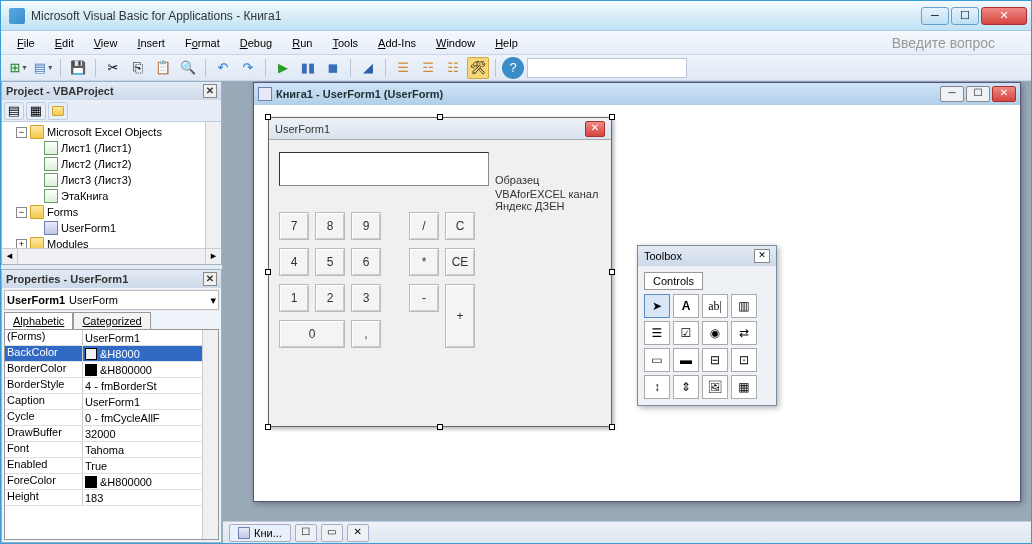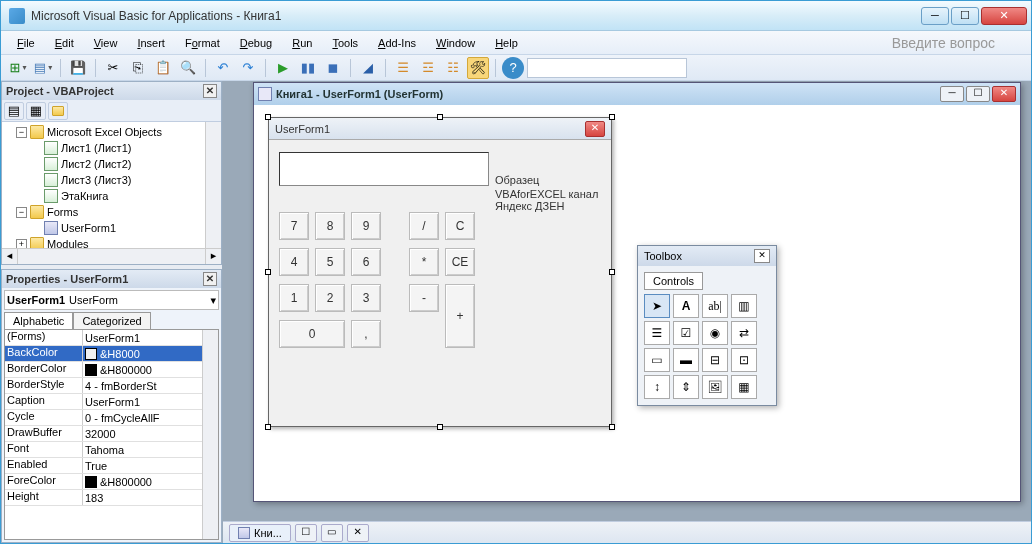--- a/index.html
+++ b/index.html
@@ -32,21 +32,21 @@
 .tree-row .tog { width:11px; height:11px; border:1px solid #888; background:#fff; text-align:center; line-height:8px; font-size:9px; margin-right:3px; cursor:pointer; }
 .tree-row .ico { width:14px; height:14px; margin-right:3px; display:inline-block; }
 .ico.folder { background:linear-gradient(#fde9a5,#f2c94c); border:1px solid #cfa32a; border-radius:1px; }
 .ico.sheet { background:linear-gradient(#fff,#d8f0d8); border:1px solid #6a9b6a; }
 .ico.form { background:linear-gradient(#e8e8f8,#c0c8e8); border:1px solid #7080b0; }
 .scrollbar-v { position:absolute; right:0; top:0; width:16px; height:100%; background:#eef0f4; border-left:1px solid #ccc; }
 .scrollbar-h { height:16px; background:#eef0f4; border-top:1px solid #ccc; display:flex; }
 .props { flex:1; display:flex; flex-direction:column; }
 .props-obj { height:20px; display:flex; align-items:center; padding:2px; background:#fff; border:1px solid #bbb; margin:2px; }
 .props-obj b { margin-right:4px; }
-.props-tabs { display:flex; padding:0 2px; }
+.props-tabs { display:flex; padding:0 2px;text-decoration:underline; }
 .props-tab { border:1px solid #999; border-bottom:none; padding:2px 8px; background:#f4f4f4; font-size:11px; cursor:pointer; }
 .props-tab.active { background:#fff; }
 .props-grid { flex:1; background:#fff; overflow:auto; border:1px solid #999; margin:0 2px 2px; position:relative; }
 .prow { display:flex; height:16px; border-bottom:1px solid #e0e0e0; }
 .prow .pn { width:78px; padding-left:2px; border-right:1px solid #ccc; overflow:hidden; }
 .prow .pv { flex:1; padding-left:2px; display:flex; align-items:center; overflow:hidden; white-space:nowrap; }
 .prow.sel { background:#316ac5; color:#fff; }
 .swatch { width:12px; height:12px; border:1px solid #000; margin-right:3px; display:inline-block; }
 .mdi { flex:1; position:relative; background:#9aa9b8; overflow:hidden; }
 .child { position:absolute; background:#eef2f7; border:1px solid #557; box-shadow:2px 2px 6px rgba(0,0,0,.3); display:flex; flex-direction:column; }

